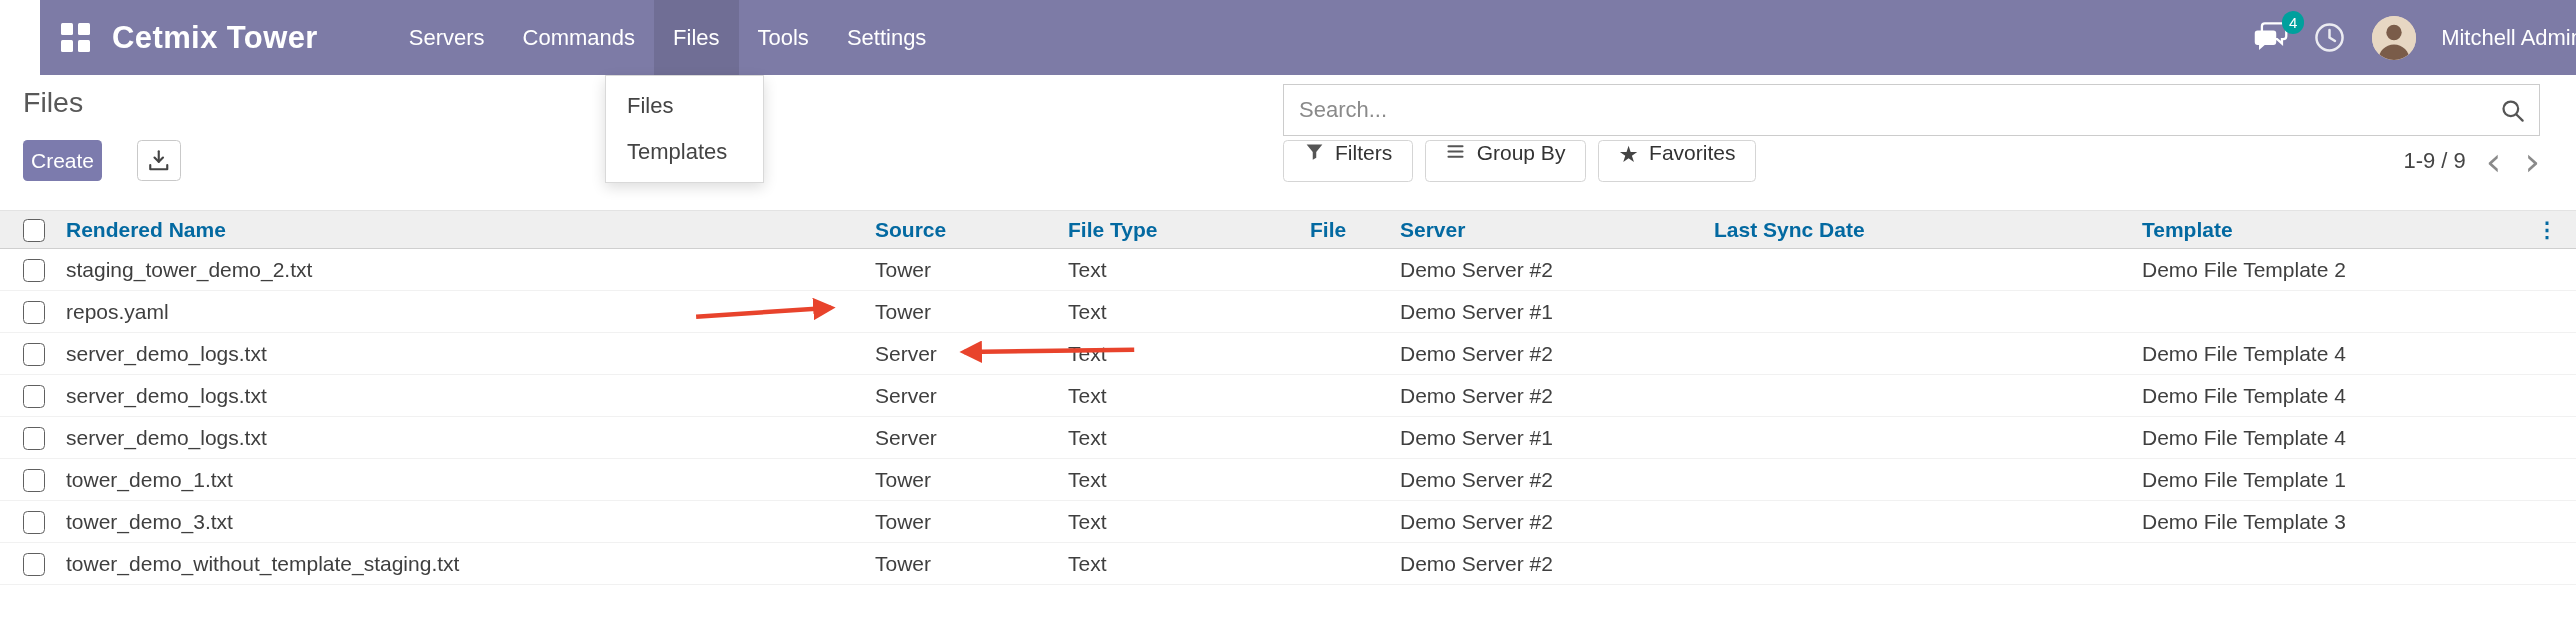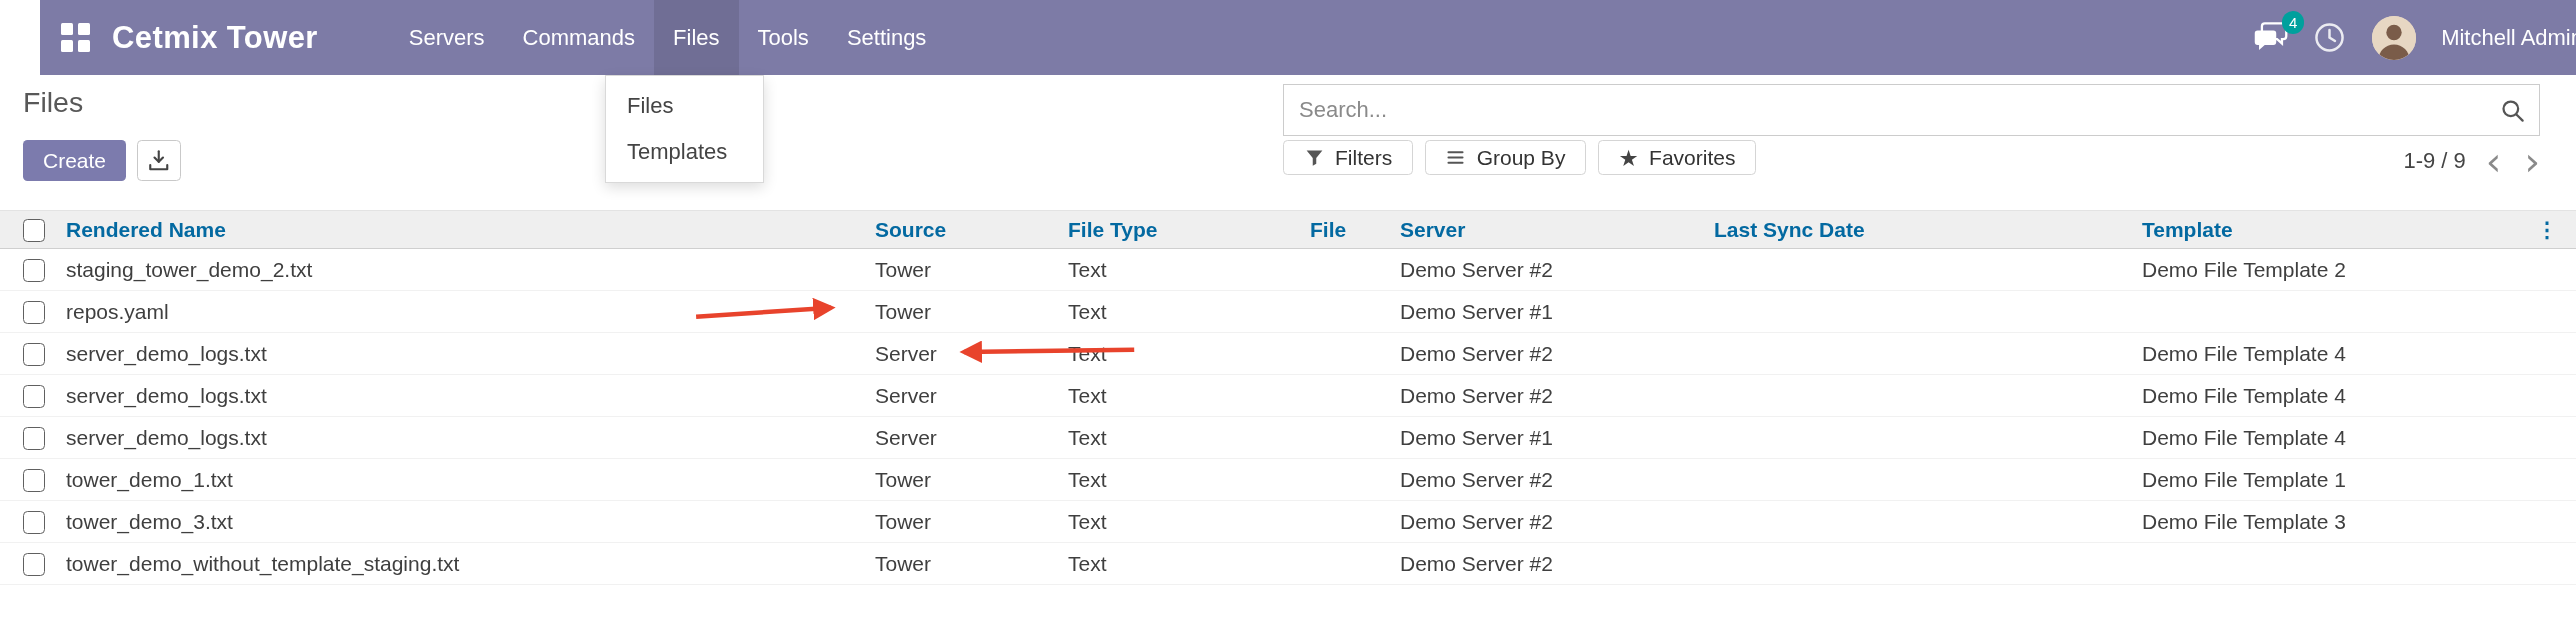--- a/index.html
+++ b/index.html
@@ -28,36 +28,36 @@
 
   
   .dropdown { position: absolute; left: 605px; top: 75px; width: 159px; background: #fff;
               border: 0.8px solid #d9d9d9; box-shadow: 0 4.5px 13.5px rgba(0,0,0,0.14);
               padding: 7.5px 0; z-index: 60; }
   .dropdown .dd-item { font-size: 22px; color: #444; padding: 9.8px 21px; cursor: pointer; white-space: nowrap; }
 
   
   .control-panel { position: absolute; left: 0; top: 75px; width: 2576px; height: 135px; background: #fff; }
   .page-title { position: absolute; left: 23px; top: 10.5px; font-size: 28.5px; color: #585858; }
-  .btn-create { position: absolute; left: 23px; top: 65px; height: 41px; padding: 0 20px;
+  .btn-create { position: absolute; left: 23px; top: 65px; height: 41px; padding: 0 8px;
                 background: var(--accent, #7c7bad); color: #fff; border: none; border-radius: 4.5px;
                 font-size: 21px; font-family: inherit; cursor: pointer; }
   .btn-export { position: absolute; left: 137px; top: 65px; width: 44px; height: 41px;
                 background: #fff; border: 0.8px solid #c9c9c9; border-radius: 4.5px;
                 display: flex; align-items: center; justify-content: center; cursor: pointer; }
   .search-box { position: absolute; left: 1283px; top: 9px; width: 1257px; height: 52px;
                 border: 0.8px solid #cccccc; background: #fff; display: flex; align-items: center; }
   .search-box input { flex: 1; border: none; outline: none; font-size: 22px; padding: 0 15px;
                       font-family: inherit; color: #555; background: transparent; }
   .search-box input::placeholder { color: #8a8a8a; }
   .search-box .search-glyph { margin-right: 13.5px; display: flex; cursor: pointer; }
   .filter-row { position: absolute; left: 1283px; top: 65px; display: flex; gap: 12px; }
-  .cp-btn { height: 35px; padding: 0 19.5px; background: #fff; border: 0.8px solid #d5d5d5;
+  .cp-btn { height: 42px; padding: 0 19.5px; background: #fff; border: 0.8px solid #d5d5d5;
             border-radius: 4.5px; font-size: 21px; color: #333; font-family: inherit;
-            display: flex; align-items: center; gap: 10.5px; cursor: pointer; white-space: nowrap; }
+            display: flex; gap: 10.5px; cursor: pointer; white-space: nowrap; }
   .pager { position: absolute; right: 33px; top: 65px; height: 42px; display: flex;
            align-items: center; gap: 17px; }
   .pager .pager-text { font-size: 22px; color: #444; }
   .pager .chev { font-size: 39px; color: #8a8a8a; line-height: 1; cursor: pointer;
                  font-family: "DejaVu Sans", sans-serif; padding: 0 3px; user-select: none; }
 
   
   .files-table { position: absolute; left: 0; top: 210px; width: 2576px;
                  border-collapse: collapse; table-layout: fixed; }
   .files-table thead th { background: #efefef; border-top: 0.8px solid #e3e3e3;

